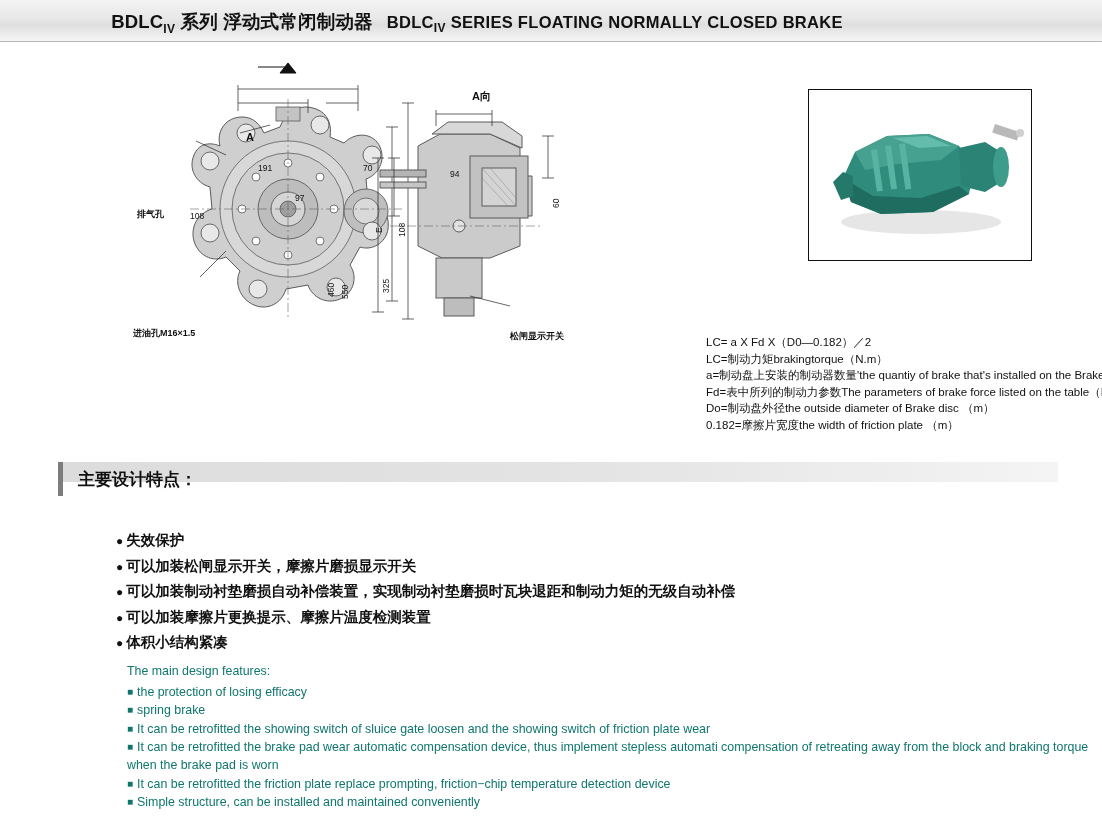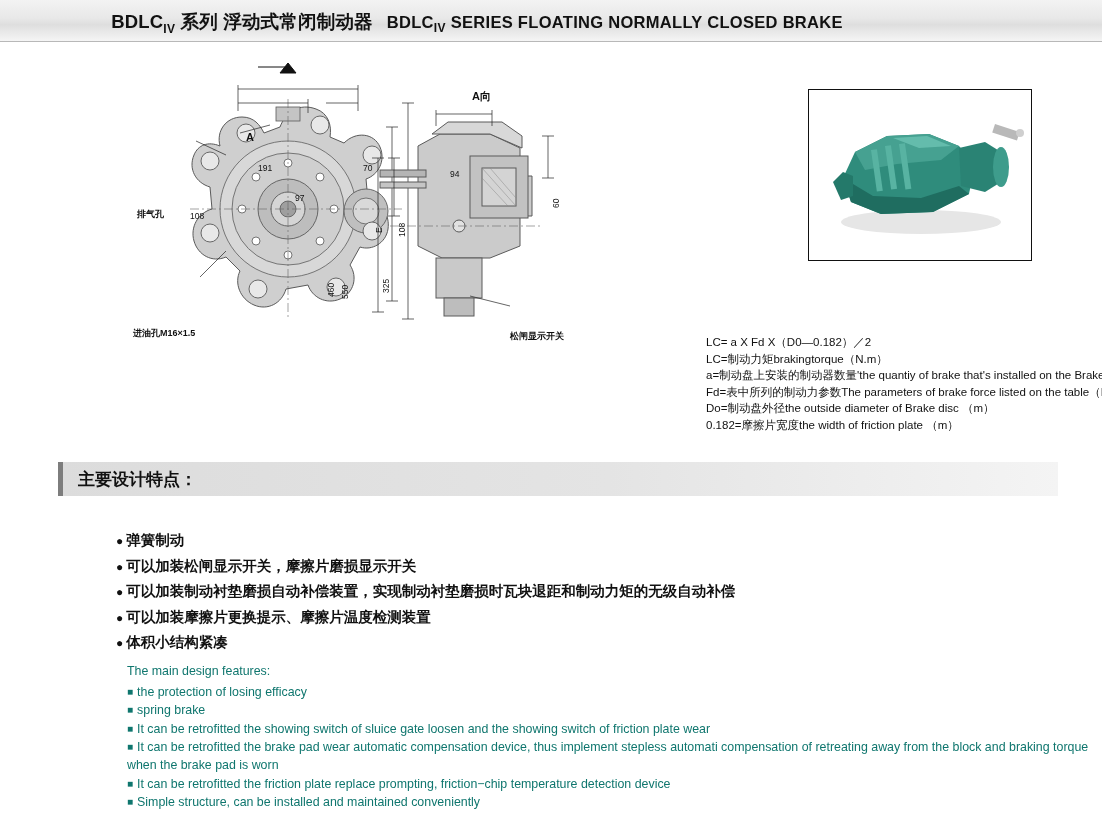--- a/index.html
+++ b/index.html
@@ -103,21 +103,21 @@
     font-size: 11.5px;
     line-height: 16.5px;
     color: #111;
   }
   .formula-block div { white-space: nowrap; }
 
   
   .section-bar {
     position: absolute;
     left: 58px; top: 462px;
-    width: 1000px; height: 34px;
+    width: 1000px; height: 20px;
     background: linear-gradient(to right, #dcdcdc 0%, #e4e4e4 55%, #f4f4f4 100%);
   }
   .section-bar .accent {
     position: absolute;
     left: 0; top: 0;
     width: 5px; height: 34px;
     background: #7d7d7d;
   }
   .section-bar .title {
     position: absolute;
@@ -385,21 +385,21 @@
       <div>0.182=摩擦片宽度the width of friction plate （m）</div>
     </div>
   </div>
 
   <div class="section-bar">
     <div class="accent"></div>
     <div class="title">主要设计特点：</div>
   </div>
 
   <ul class="cn-list">
-    <li><span class="bullet">●</span><span>弹簧制动</span></li>
+    <li><span class="bullet">●</span><span>失效保护</span></li>
     <li><span class="bullet">●</span><span>可以加装松闸显示开关，摩擦片磨损显示开关</span></li>
     <li><span class="bullet">●</span><span>可以加装制动衬垫磨损自动补偿装置，实现制动衬垫磨损时瓦块退距和制动力矩的无级自动补偿</span></li>
     <li><span class="bullet">●</span><span>可以加装摩擦片更换提示、摩擦片温度检测装置</span></li>
     <li><span class="bullet">●</span><span>体积小结构紧凑</span></li>
   </ul>
 
   <div class="en-block">
     <div class="intro">The main design features:</div>
     <ul>
       <li><span class="sq">■</span><span>the protection of losing efficacy</span></li>

